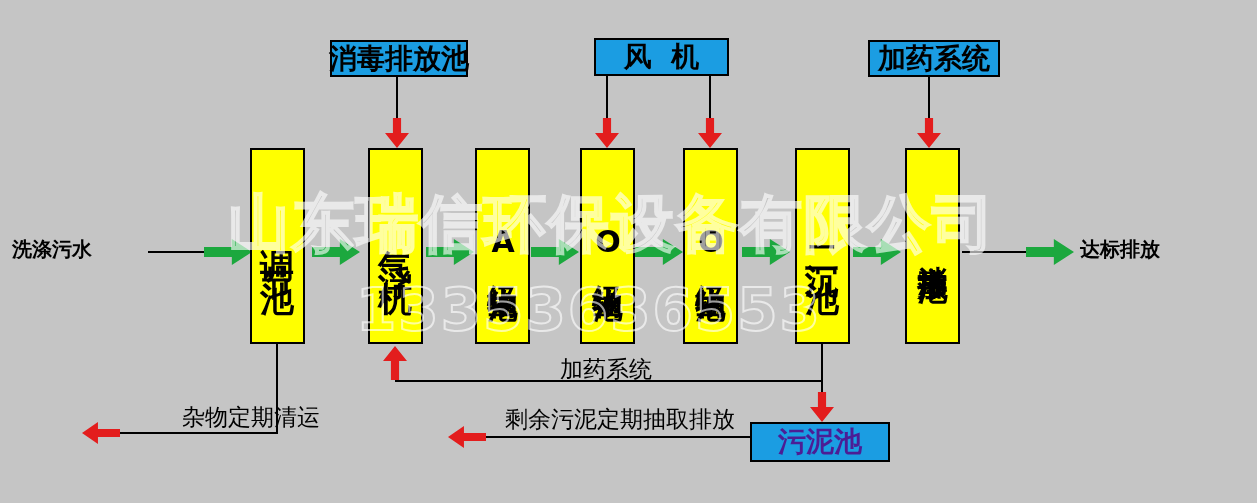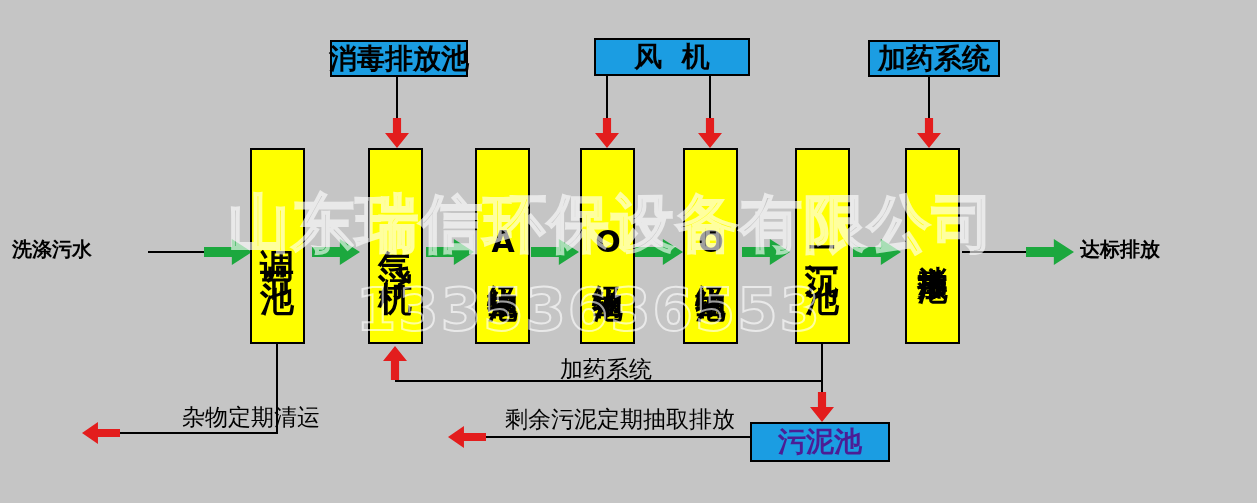--- a/index.html
+++ b/index.html
@@ -59,21 +59,21 @@
 </style>
 </head>
 <body>
 
 <div class="canvas">
 
   <div class="watermark wm-company">山东瑞信环保设备有限公司</div>
   <div class="watermark wm-phone">13353636553</div>
 
   <div class="topbox" style="left:330px; top:40px; width:138px; height:37px;">消毒排放池</div>
-  <div class="topbox" style="left:594px; top:38px; width:156px; height:38px;">风  机</div>
+  <div class="topbox" style="left:594px; top:38px; width:135px; height:38px;">风  机</div>
   <div class="topbox" style="left:868px; top:40px; width:132px; height:37px;">加药系统</div>
 
   <div class="line" style="left:396px; top:77px; width:2px; height:43px;"></div>
   <div class="line" style="left:606px; top:76px; width:2px; height:44px;"></div>
   <div class="line" style="left:709px; top:76px; width:2px; height:44px;"></div>
   <div class="line" style="left:928px; top:77px; width:2px; height:43px;"></div>
 
   <div class="rarrow-down" style="left:385px; top:118px;"></div>
   <div class="rarrow-down" style="left:595px; top:118px;"></div>
   <div class="rarrow-down" style="left:698px; top:118px;"></div>

